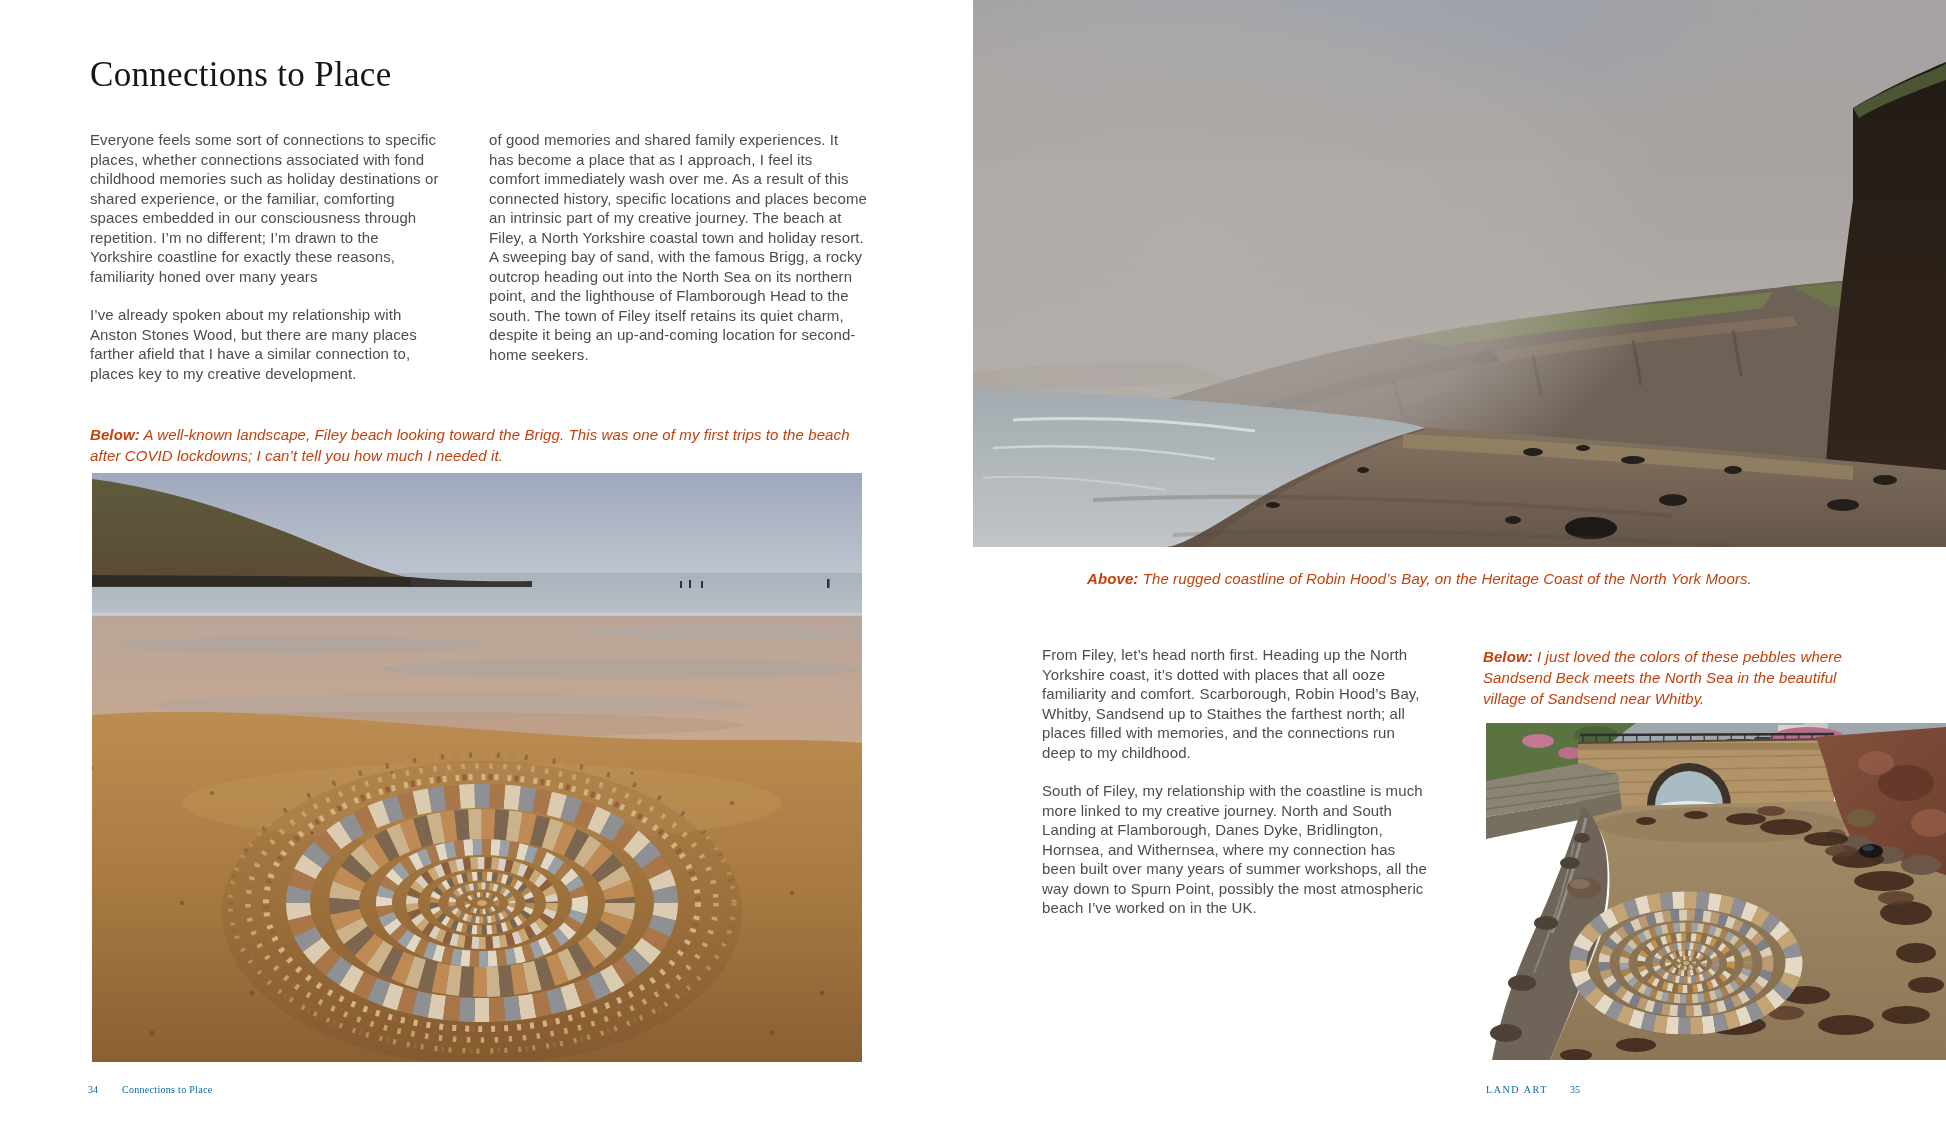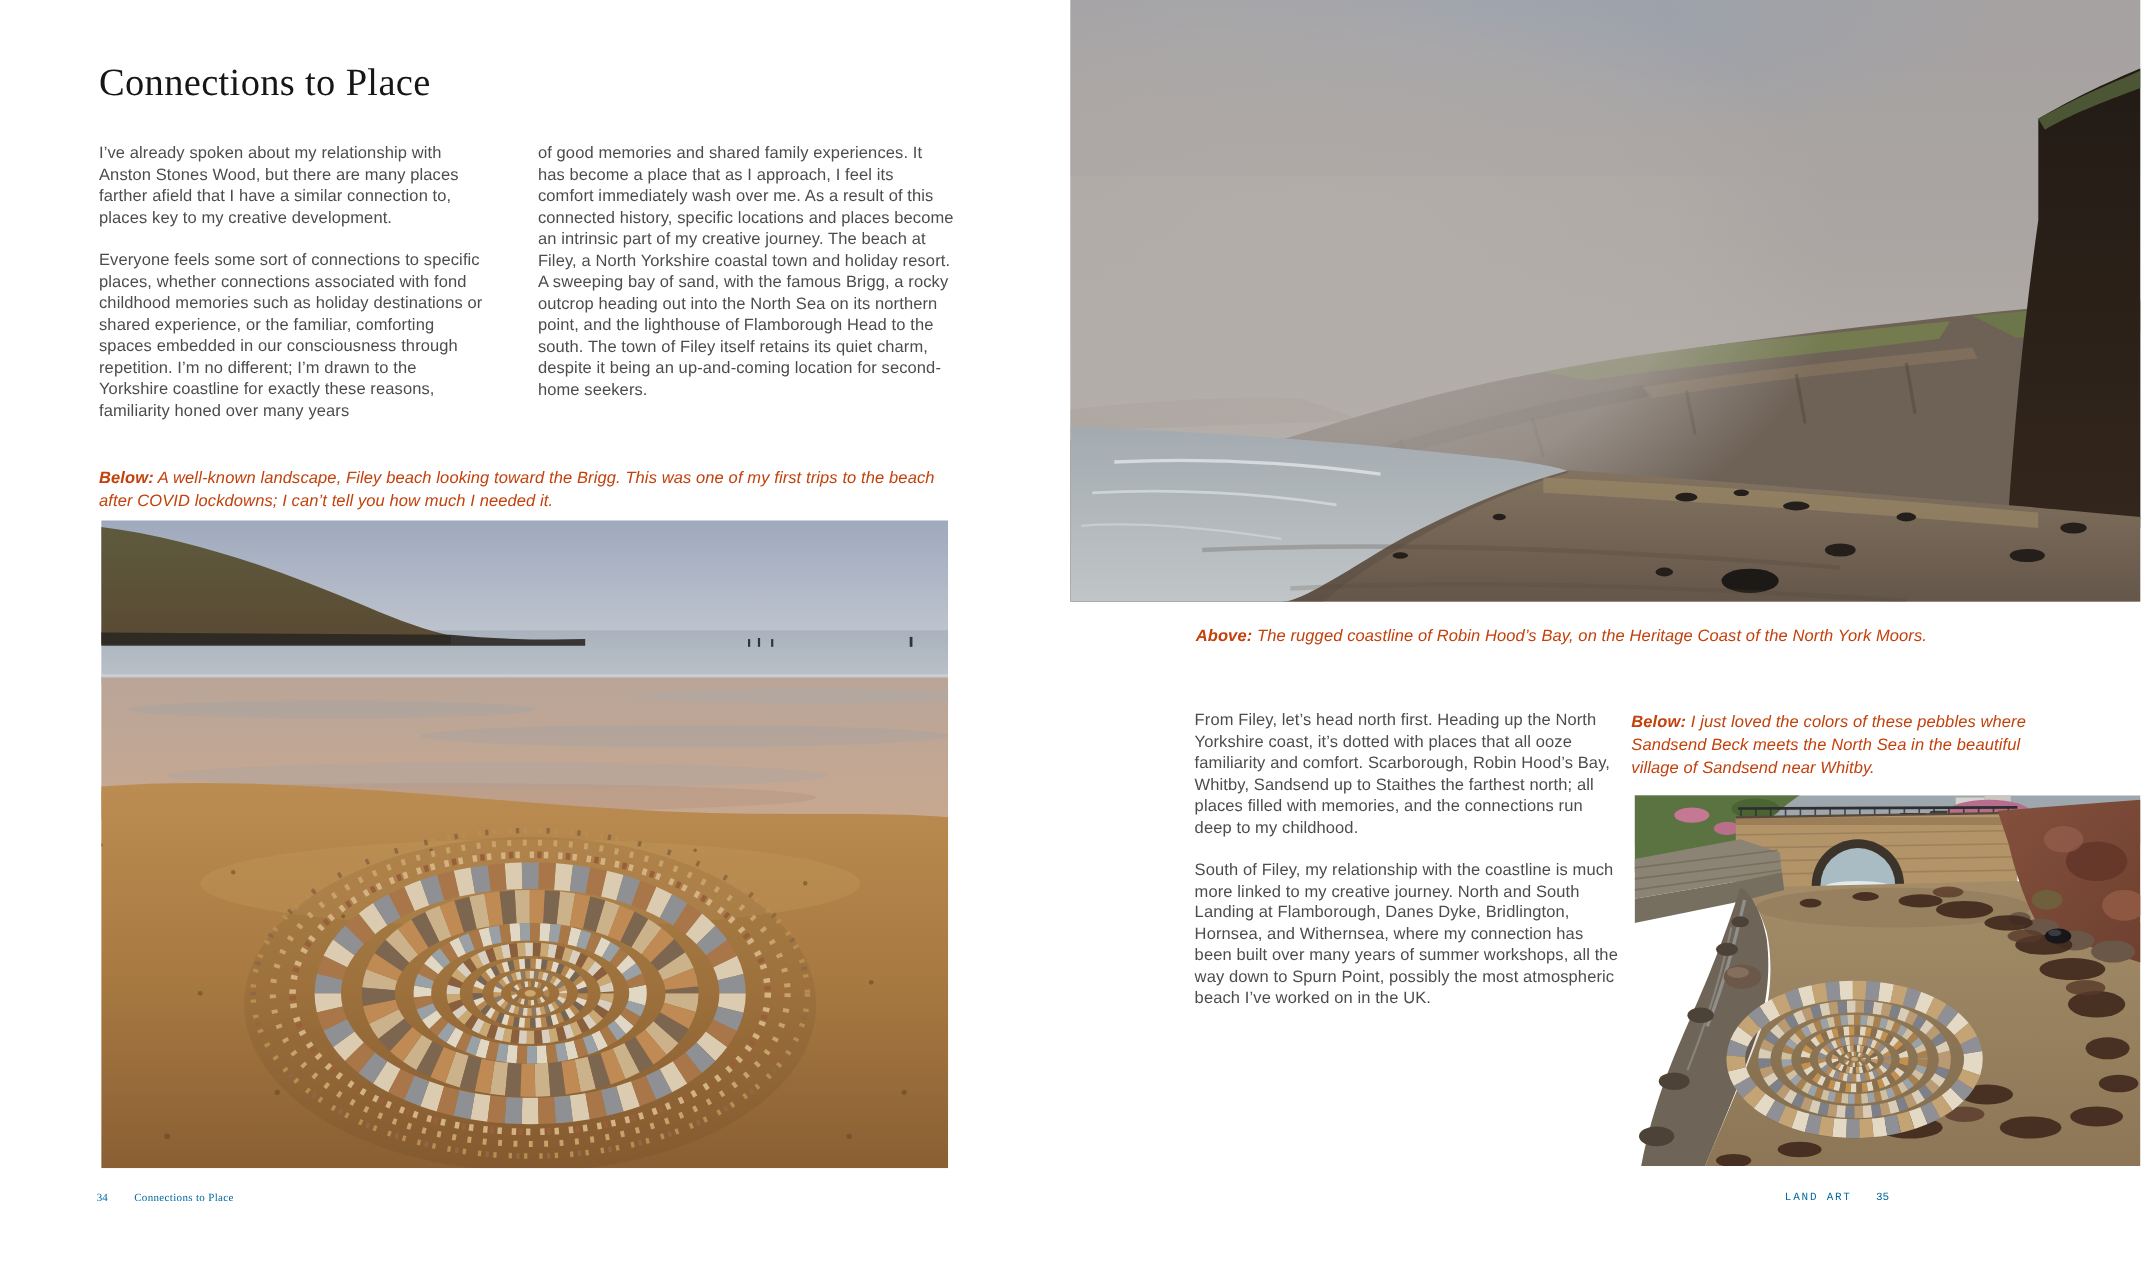--- a/index.html
+++ b/index.html
@@ -18,35 +18,35 @@
   .pagefoot-r .foot-num{margin-left:22px;}
   
   #page-title{left:90px;top:55px;}
   #col-left-1{left:90px;top:130px;width:352px;}
   #col-left-2{left:489px;top:130px;width:378px;}
   #caption-left{left:90px;top:424px;width:770px;}
   #photo-filey{left:92px;top:473px;width:770px;height:589px;}
   #footer-left{left:88px;top:1084px;}
   #photo-bay{left:973px;top:0px;width:973px;height:547px;}
   #caption-above{left:1087px;top:568px;width:840px;}
-  #col-right{left:1086px;top:645px;width:388px;}
+  #col-right{left:1042px;top:645px;width:388px;}
   #caption-below-right{left:1483px;top:646px;width:400px;}
   #photo-sandsend{left:1486px;top:723px;width:460px;height:337px;}
-  #footer-right{left:1486px;top:1084px;width:368px;text-align:center;font-family:Liberation Mono, monospace;}
+  #footer-right{left:1486px;top:1084px;width:368px;text-align:left;}
 </style>
 </head>
 <body>
 
 <div class="spread">
 
   <h1 class="abs title" id="page-title">Connections to Place</h1>
 
   <div class="abs body-text" id="col-left-1">
+    <p>Everyone feels some sort of connections to specific places, whether connections associated with fond childhood memories such as holiday destinations or shared experience, or the familiar, comforting spaces embedded in our consciousness through repetition. I’m no different; I’m drawn to the Yorkshire coastline for exactly these reasons, familiarity honed over many years</p>
     <p>I’ve already spoken about my relationship with Anston Stones Wood, but there are many places farther afield that I have a similar connection to, places key to my creative development.</p>
-    <p>Everyone feels some sort of connections to specific places, whether connections associated with fond childhood memories such as holiday destinations or shared experience, or the familiar, comforting spaces embedded in our consciousness through repetition. I’m no different; I’m drawn to the Yorkshire coastline for exactly these reasons, familiarity honed over many years</p>
   </div>
 
   <div class="abs body-text" id="col-left-2">
     <p>of good memories and shared family experiences. It has become a place that as I approach, I feel its comfort immediately wash over me. As a result of this connected history, specific locations and places become an intrinsic part of my creative journey. The beach at Filey, a North Yorkshire coastal town and holiday resort. A sweeping bay of sand, with the famous Brigg, a rocky outcrop heading out into the North Sea on its northern point, and the lighthouse of Flamborough Head to the south. The town of Filey itself retains its quiet charm, despite it being an up-and-coming location for second-home seekers.</p>
   </div>
 
   <p class="abs caption" id="caption-left"><span class="cap-label">Below:</span><span> A well-known landscape, Filey beach looking toward the Brigg. This was one of my first trips to the beach after COVID lockdowns; I can’t tell you how much I needed it.</span></p>
 
   <figure class="abs" id="photo-filey">
     <svg viewBox="0 0 770 589" preserveAspectRatio="none">

